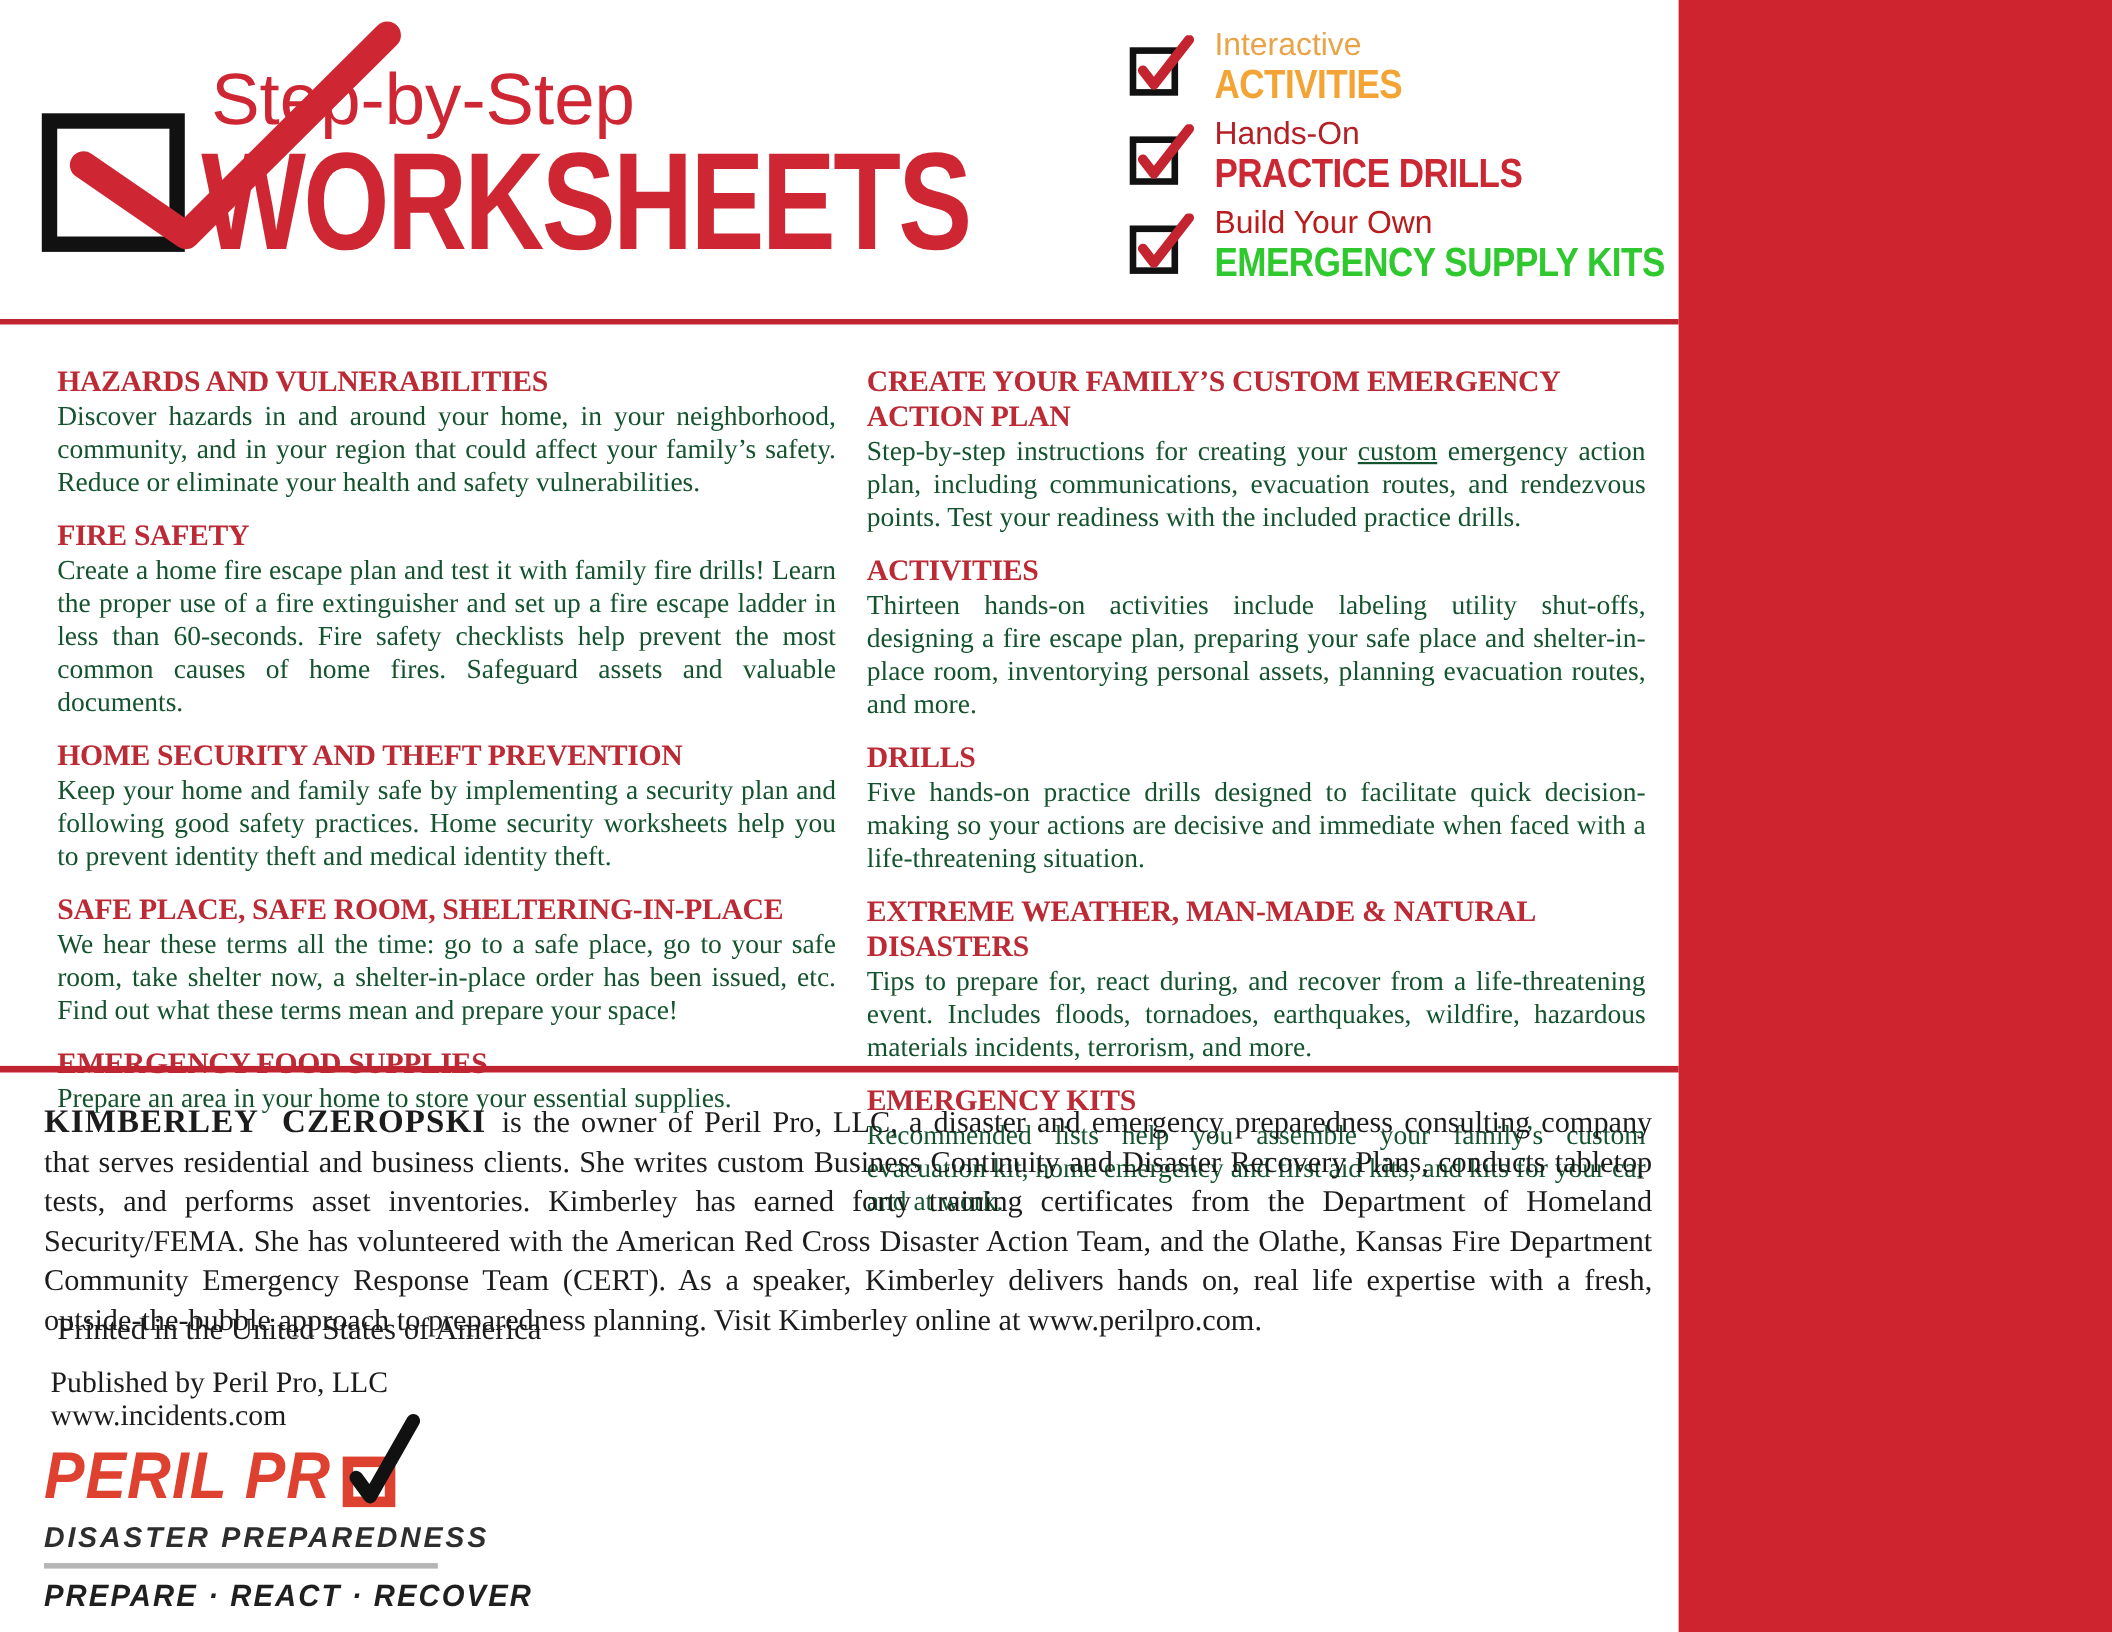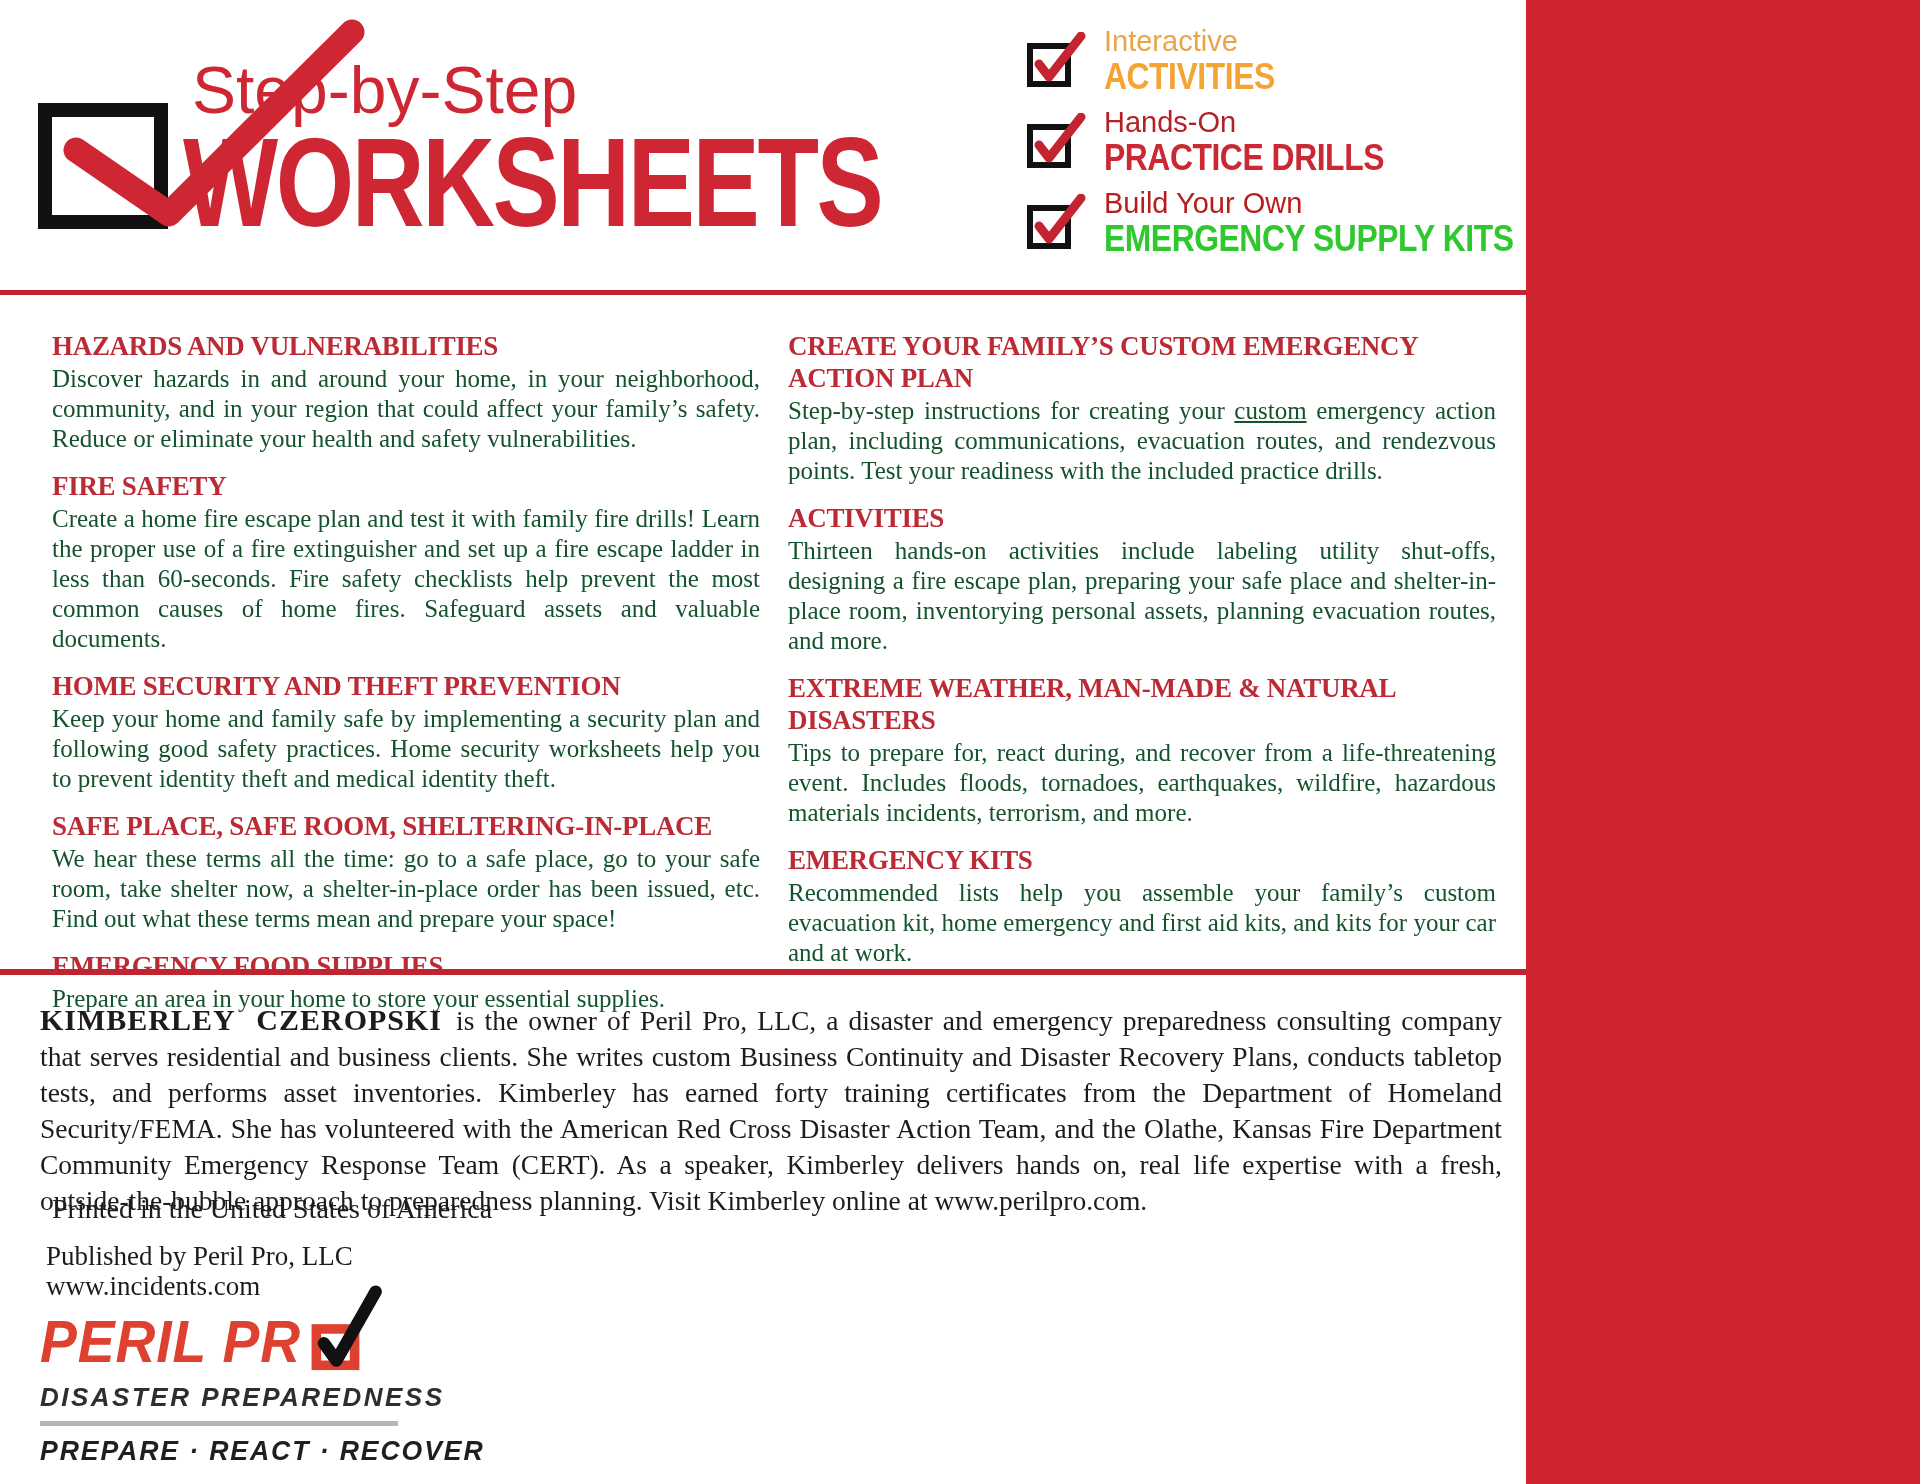--- a/index.html
+++ b/index.html
@@ -178,20 +178,24 @@
   <div class="col col-right">
     <div class="section">
       <h3>CREATE YOUR FAMILY’S CUSTOM EMERGENCY ACTION PLAN</h3>
       <p><span>Step-by-step instructions for creating your </span><span class="u">custom</span><span> emergency action plan, including communications, evacuation routes, and rendezvous points. Test your readiness with the included practice drills.</span></p>
     </div>
     <div class="section">
       <h3>ACTIVITIES</h3>
       <p>Thirteen hands-on activities include labeling utility shut-offs, designing a fire escape plan, preparing your safe place and shelter-in-place room, inventorying personal assets, planning evacuation routes, and more.</p>
     </div>
     <div class="section">
+      <h3>DRILLS</h3>
+      <p>Five hands-on practice drills designed to facilitate quick decision-making so your actions are decisive and immediate when faced with a life-threatening situation.</p>
+    </div>
+    <div class="section">
       <h3>EXTREME WEATHER, MAN-MADE &amp; NATURAL DISASTERS</h3>
       <p>Tips to prepare for, react during, and recover from a life-threatening event. Includes floods, tornadoes, earthquakes, wildfire, hazardous materials incidents, terrorism, and more.</p>
     </div>
     <div class="section">
       <h3>EMERGENCY KITS</h3>
       <p>Recommended lists help you assemble your family’s custom evacuation kit, home emergency and first aid kits, and kits for your car and at work.</p>
     </div>
   </div>
 
   <div class="rule rule-bottom"></div>

